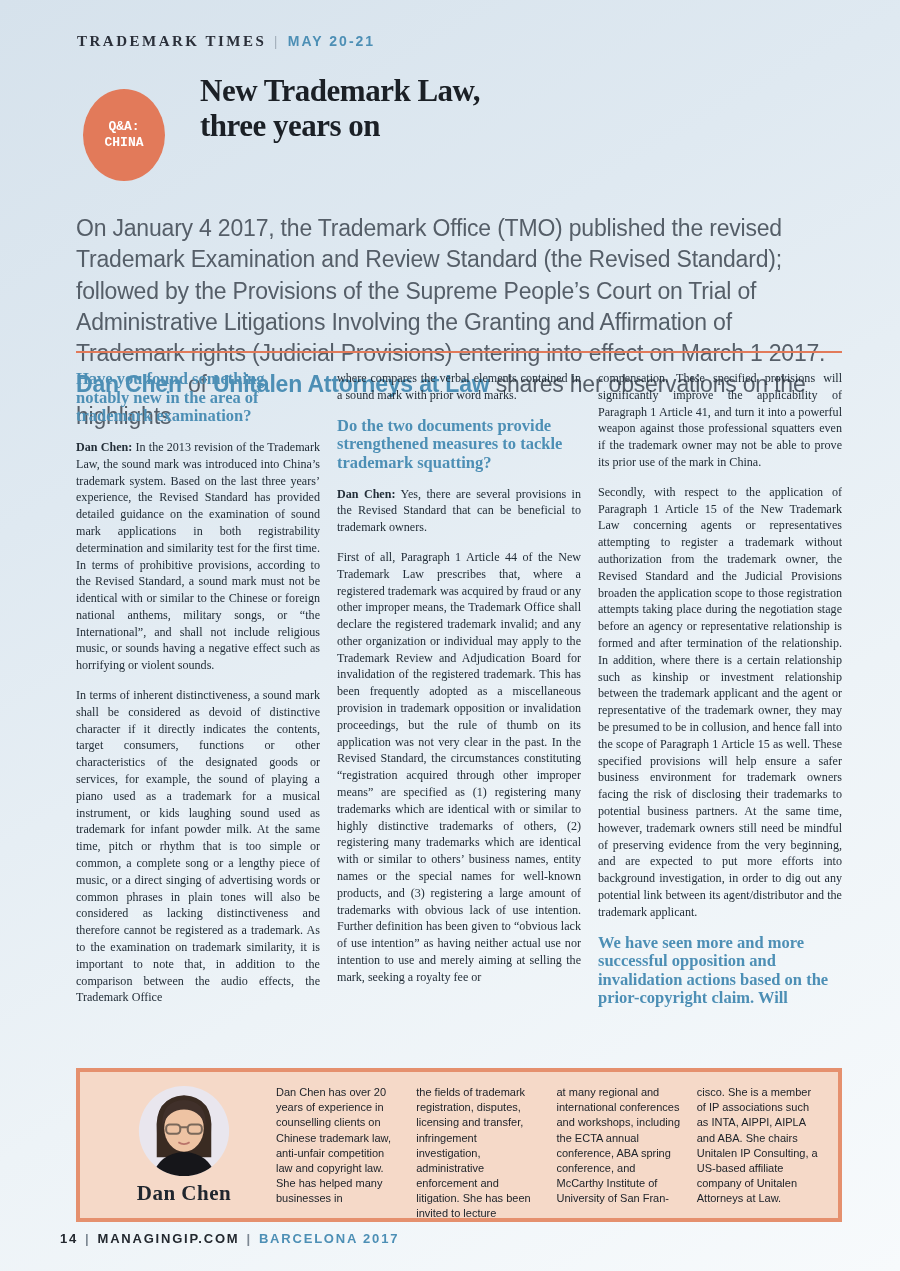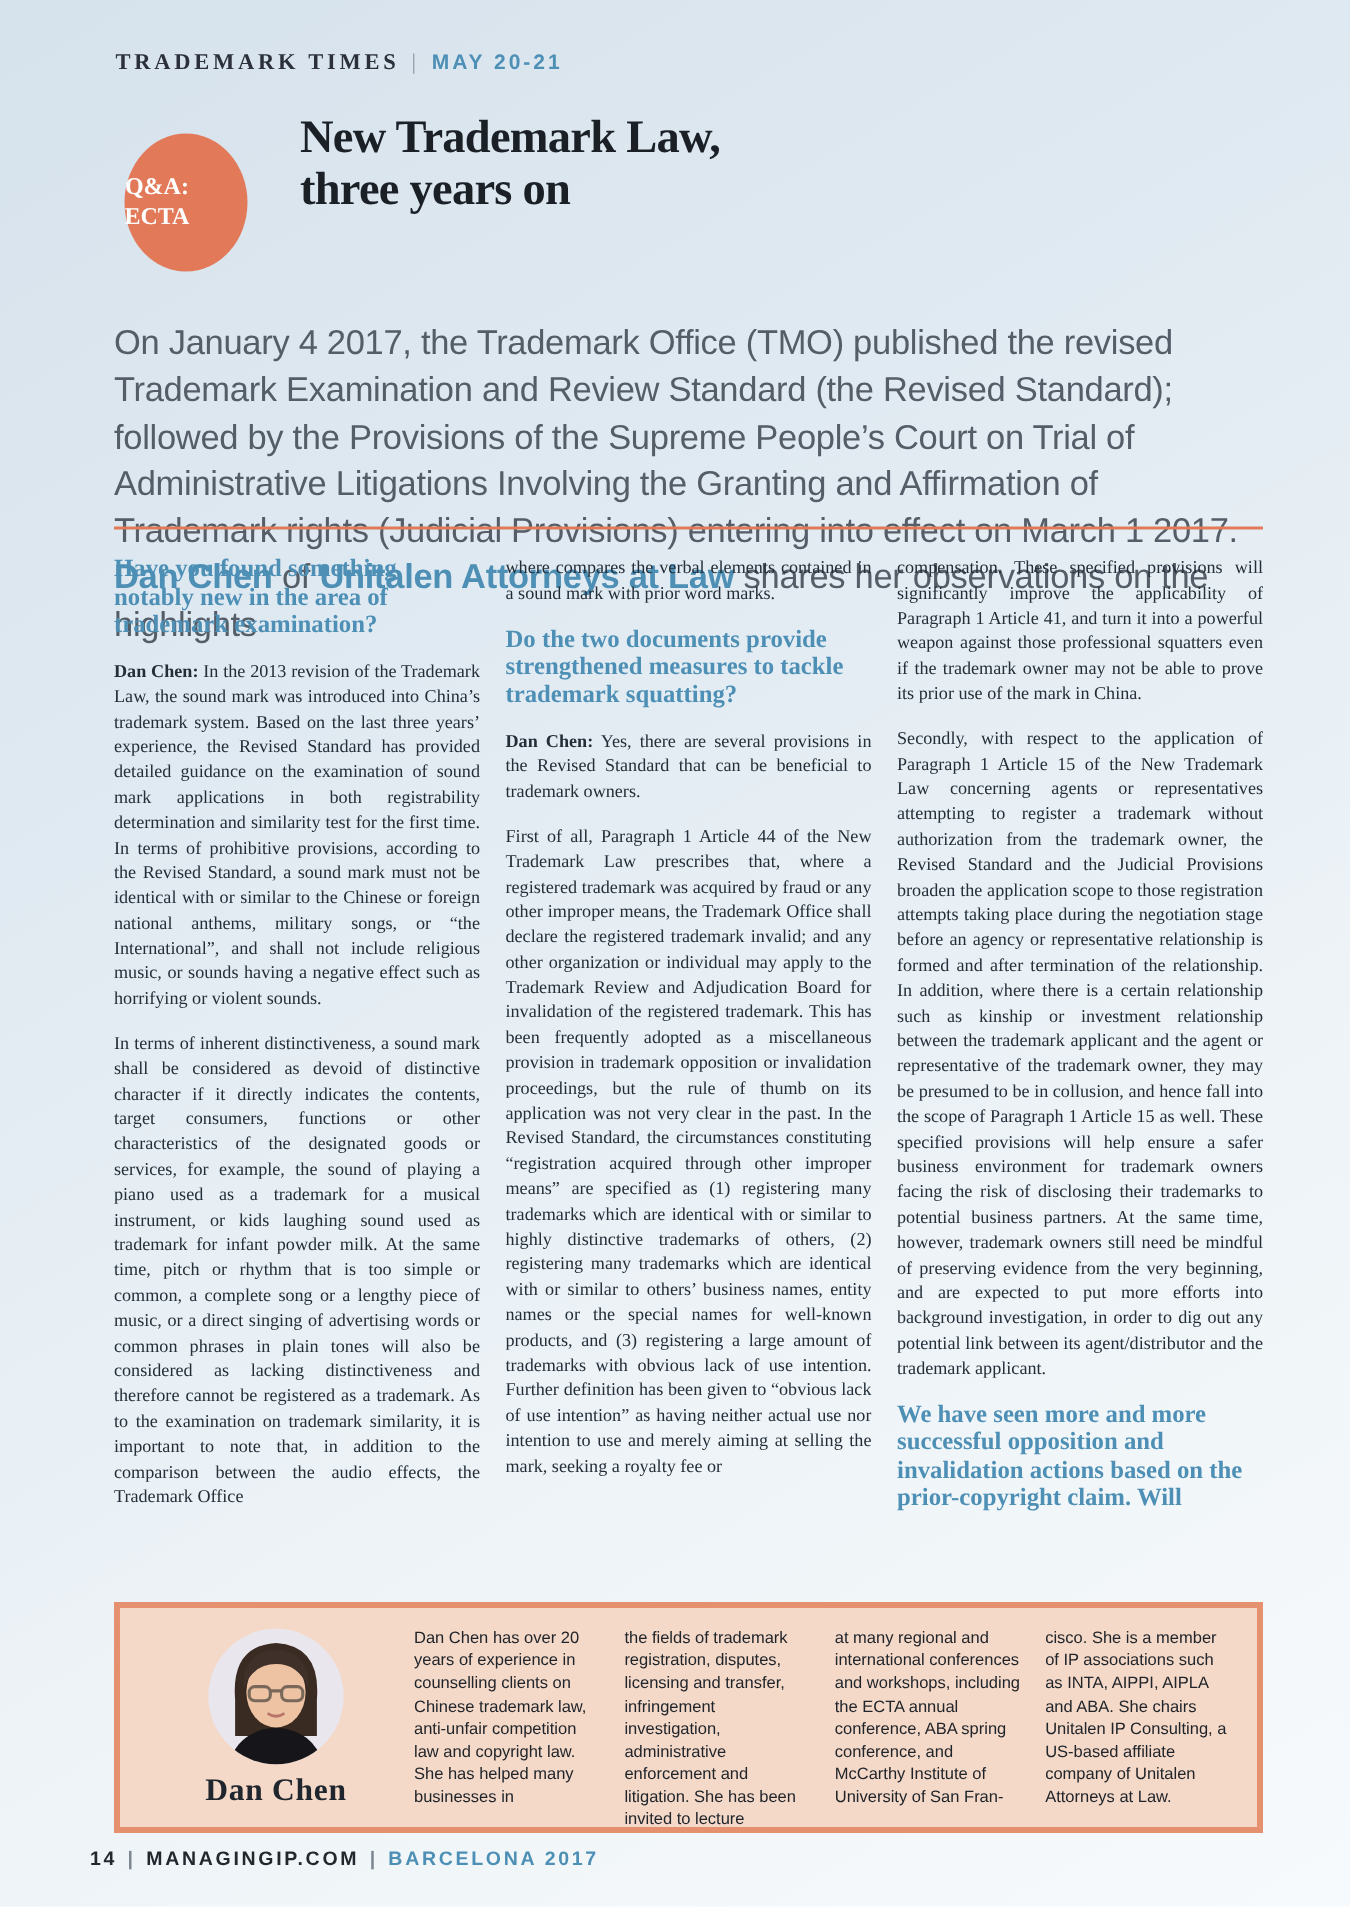--- a/index.html
+++ b/index.html
@@ -23,23 +23,23 @@
   }
   .masthead .sep{color:#8a97a3;margin:0 8px;font-weight:400;}
   .masthead .date{
     font-family:"Liberation Sans",sans-serif;color:var(--accent-teal);
     font-size:14px;letter-spacing:2px;font-weight:700;
   }
 
   .badge{
     position:absolute;left:83px;top:89px;width:82px;height:92px;
     background:var(--accent-orange);border-radius:50%;
-    display:flex;align-items:center;text-align:center;
-    color:#fff;font-family:Liberation Serif, serif;font-weight:700;
-    font-size:16px;line-height:1.25;
+    display:flex;align-items:center;justify-content:center;text-align:center;
+    color:#fff;font-family:Liberation Mono, monospace;font-weight:700;
+    font-size:13px;line-height:1.25;
   }
 
   .headline{
     position:absolute;left:200px;top:73px;
     font-family:"Liberation Serif",serif;font-weight:700;
     font-size:31px;line-height:1.14;color:#1b2026;letter-spacing:-0.5px;
   }
 
   .intro{
     position:absolute;left:76px;top:213px;width:765px;
@@ -96,21 +96,21 @@
 
 <div class="page">
 
   <div class="masthead">
     <span>TRADEMARK TIMES</span><span class="sep">|</span><span class="date">MAY 20-21</span>
   </div>
 
   <div class="badge">
     <span>
       <span>Q&amp;A:</span><br>
-      <span>ECTA</span>
+      <span>CHINA</span>
     </span>
   </div>
 
   <div class="headline">
     <div>New Trademark Law,</div>
     <div>three years on</div>
   </div>
 
   <div class="intro">
     <span>On January 4 2017, the Trademark Office (TMO) published the revised Trademark Examination and Review Standard (the Revised Standard); followed by the Provisions of the Supreme People’s Court on Trial of Administrative Litigations Involving the Granting and Affirmation of Trademark rights (Judicial Provisions) entering into effect on March 1 2017. </span><span class="hl">Dan Chen</span><span> of </span><span class="hl">Unitalen Attorneys at Law</span><span> shares her observations on the highlights</span>

